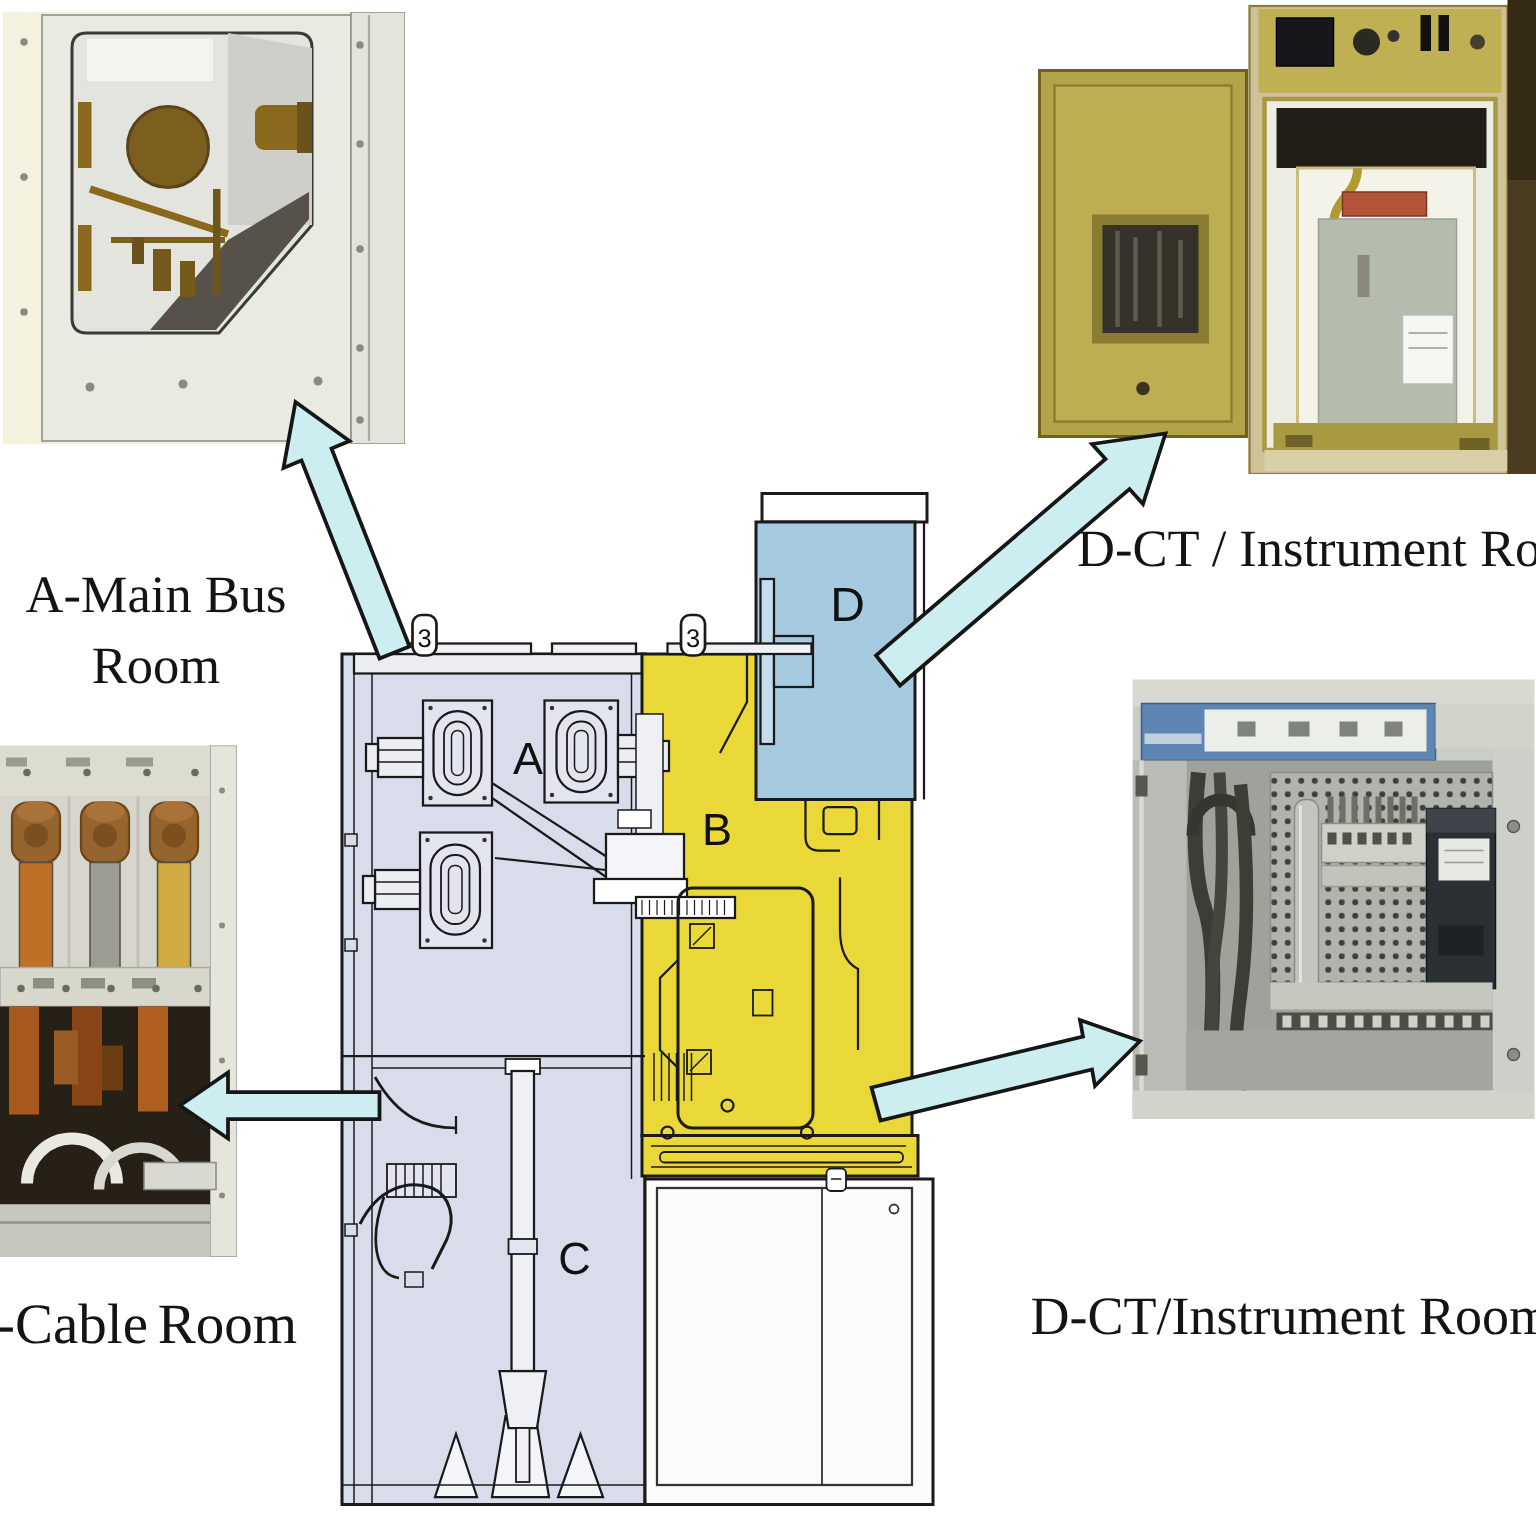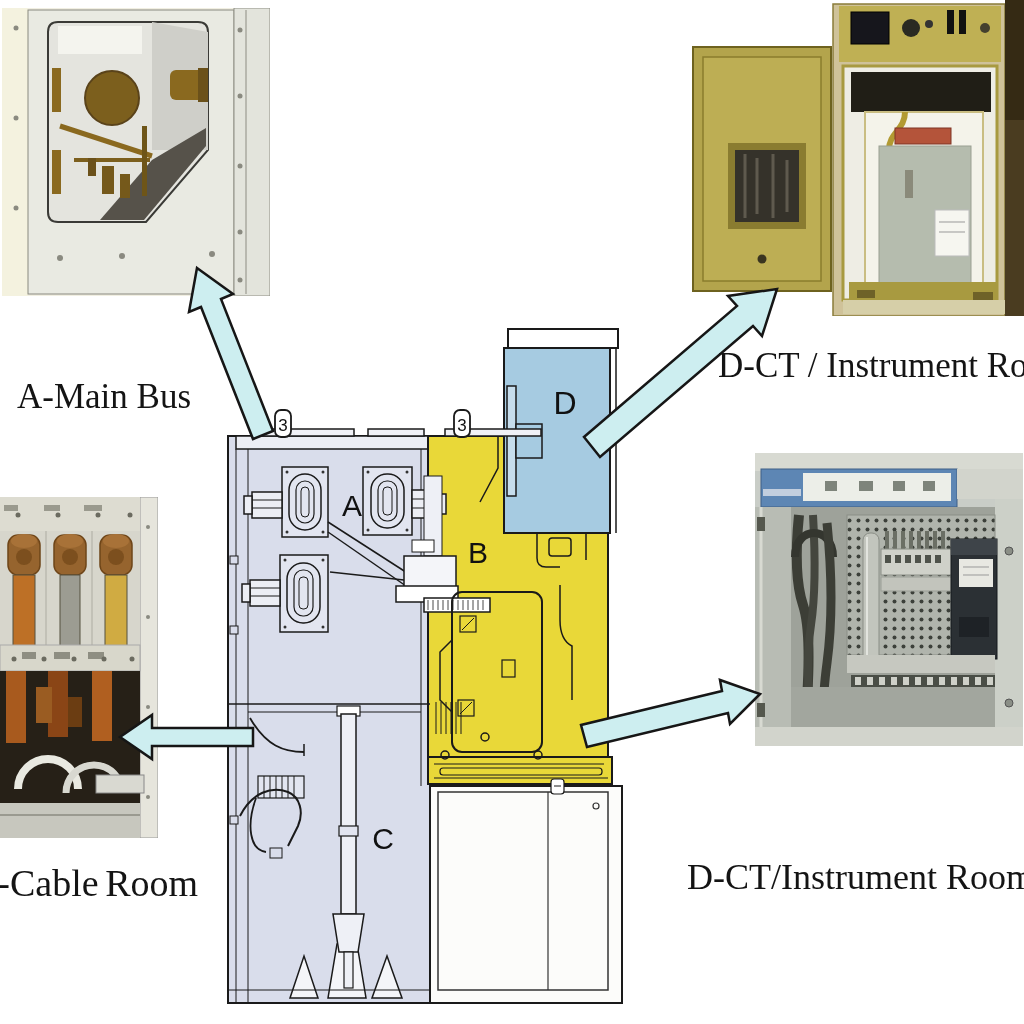--- a/index.html
+++ b/index.html
@@ -432,18 +432,19 @@
     <g fill="#cdeef0" stroke="#161616" stroke-width="2.5" stroke-linejoin="miter">
       <path d="M197,268 L233,294 L221,299 L273,431 L253,439 L201,307 L189,312 Z"></path>
       <path d="M777,289 L762,336 L753,326 L600,457 L584,437 L737,306 L728,296 Z"></path>
       <path d="M120,737 L152,715 L152,728 L253,728 L253,746 L152,746 L152,759 Z"></path>
       <path d="M760,694 L730,724 L728,713 L587,747 L581,725 L722,691 L720,680 Z"></path>
     </g>
   </svg>
 
   <div class="lbl" id="label-main-bus">
     <div>A-Main Bus</div>
+    <div>Room</div>
   </div>
   <div class="lbl" id="label-cable">C-Cable Room</div>
   <div class="lbl" id="label-ct-top">D-CT / Instrument Room</div>
   <div class="lbl" id="label-ct-bottom">D-CT/Instrument Room</div>
 
 </div>
 
 </body></html>

